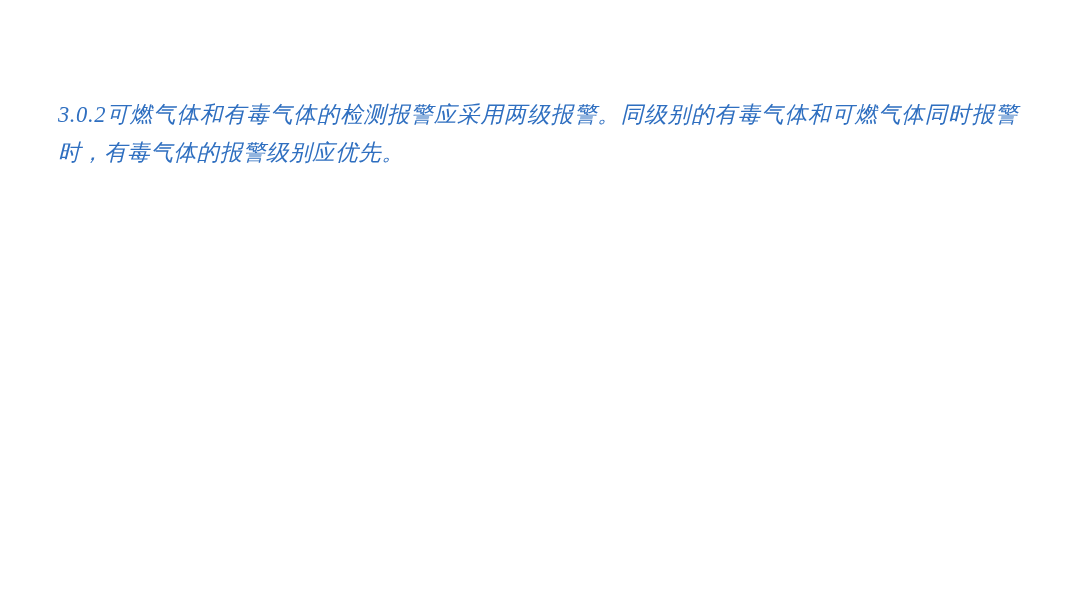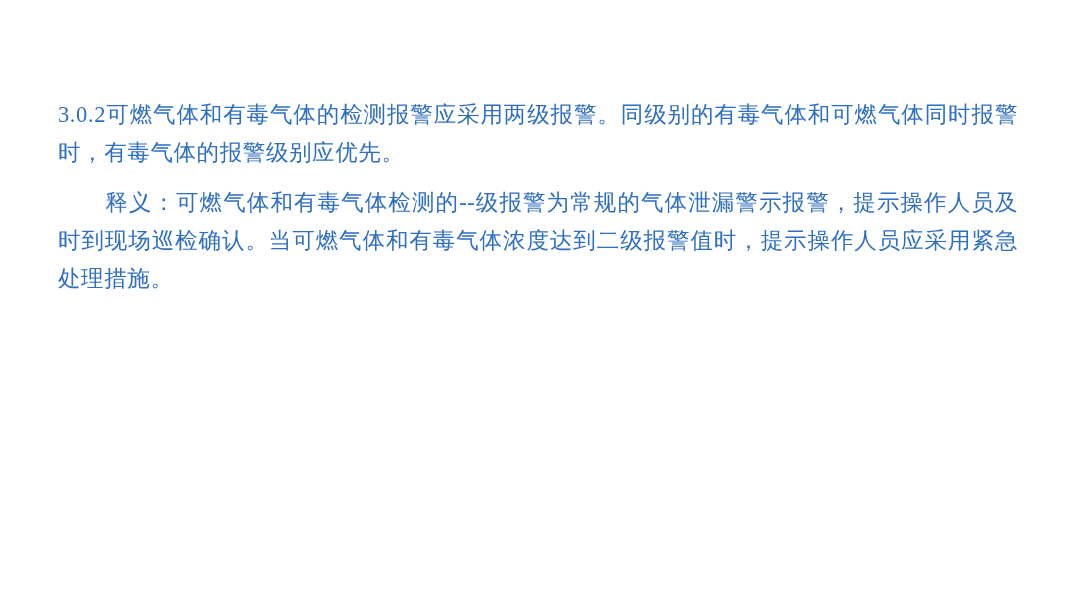--- a/index.html
+++ b/index.html
@@ -21,20 +21,21 @@
     box-sizing: border-box;
     padding: 96px 62px 0 58px;
   }
   .doc-body {
     color: #2f6fc0;
     font-size: 22.5px;
     line-height: 38px;
     letter-spacing: 0.6px;
     text-align: justify;
     text-justify: inter-ideograph;
+    font-style: italic;
   }
   p {
     margin: 0 0 6px 0;
   }
   p.indent {
     text-indent: 2.1em;
   }
   p.clause {
     text-indent: 0;
     margin-bottom: 8px;
@@ -43,17 +44,16 @@
     height: 4px;
   }
 </style>
 </head>
 <body>
 
 <div class="page">
   <div class="doc-body">
     <p class="clause">3.0.2可燃气体和有毒气体的检测报警应采用两级报警。同级别的有毒气体和可燃气体同时报警时，有毒气体的报警级别应优先。</p>
     <div class="spacer-sm"></div>
-    <p class="indent">释义：可燃气体和有毒气体检测的--级报警为常规的气体泄漏警示报警，提示操作人员及时到现场巡检确认。当可燃气体和有毒气体浓度达到二级报警值时，提示操作人员应采用紧急处理措施。</p>
     <div class="spacer-sm"></div>
     <div class="spacer-sm"></div>
   </div>
 </div>
 
 </body></html>

